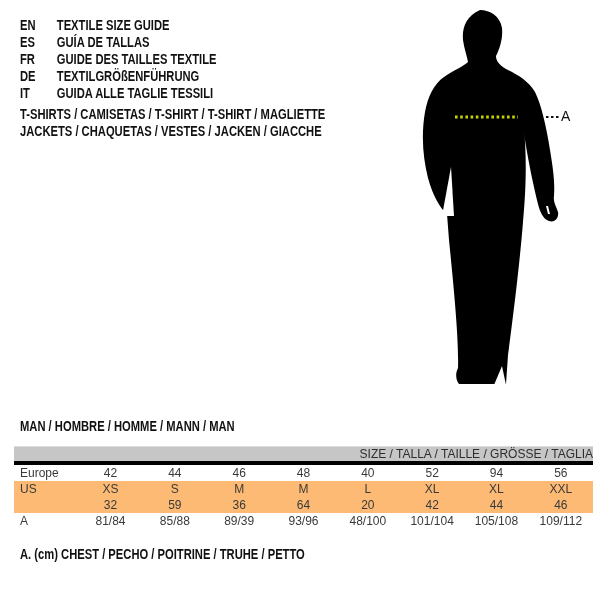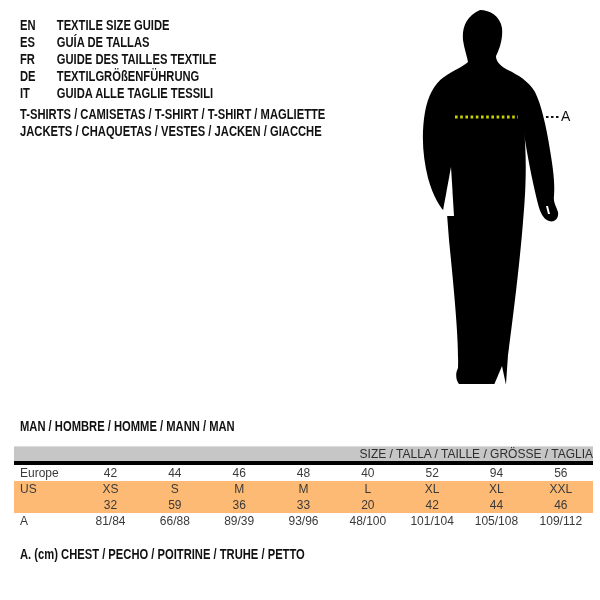--- a/index.html
+++ b/index.html
@@ -132,30 +132,30 @@
       <td>L</td>
       <td>XL</td>
       <td>XL</td>
       <td>XXL</td>
     </tr>
     <tr class="shaded">
       <td class="lbl"></td>
       <td>32</td>
       <td>59</td>
       <td>36</td>
-      <td>33</td>
+      <td>64</td>
       <td>20</td>
       <td>42</td>
       <td>44</td>
       <td>46</td>
     </tr>
     <tr>
       <td class="lbl">A</td>
       <td>81/84</td>
-      <td>66/88</td>
+      <td>85/88</td>
       <td>89/39</td>
       <td>93/96</td>
       <td>48/100</td>
       <td>101/104</td>
       <td>105/108</td>
       <td>109/112</td>
     </tr>
   </tbody>
     </table>
 

